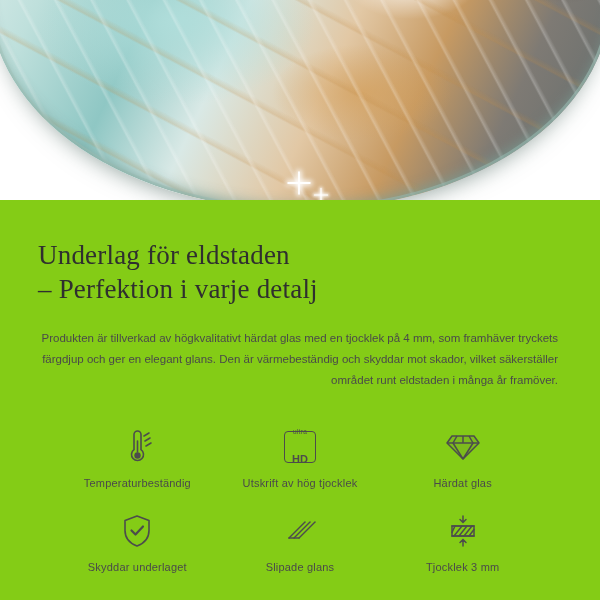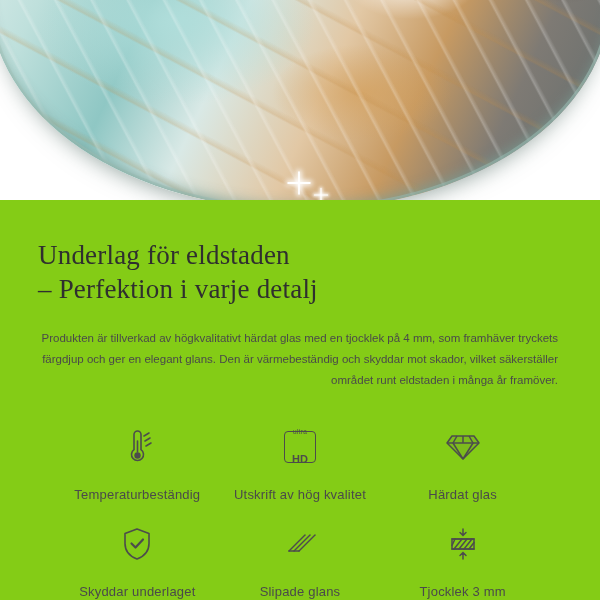--- a/index.html
+++ b/index.html
@@ -126,22 +126,22 @@
     text-align: center;
   }
   .feature-icon {
     height: 44px;
     display: flex;
     align-items: center;
     justify-content: center;
     color: #4c4c4c;
   }
   .feature-label {
-    margin-top: 18px;
-    font-size: 13px;
+    margin-top: 8px;
+    font-size: 11px;
     color: #4a4a4a;
     letter-spacing: 0.2px;
   }
   .ultrahd-box {
     width: 30px;
     height: 30px;
     border: 1.6px solid #4c4c4c;
     border-radius: 4px;
     display: flex;
     flex-direction: column;
@@ -190,21 +190,21 @@
         <div class="feature-label">Temperaturbeständig</div>
       </div>
 
       <div class="feature">
         <div class="feature-icon">
           <div class="ultrahd-box">
             <span class="u1">ultra</span>
             <span class="u2">HD</span>
           </div>
         </div>
-        <div class="feature-label">Utskrift av hög kvalitet</div>
+        <div class="feature-label">Utskrift av hög tjocklek</div>
       </div>
 
       <div class="feature">
         <div class="feature-icon">
           <svg width="36" height="32" viewBox="0 0 36 32" fill="none" stroke="currentColor" stroke-width="1.5" stroke-linejoin="round">
             <path d="M7 5h22l5 7-16 16L2 12z" fill="currentColor" fill-opacity="0.12"></path>
             <path d="M2 12h32"></path>
             <path d="M12 5 8 12l10 16"></path>
             <path d="M24 5l4 7-10 16"></path>
             <path d="M18 5v7"></path>

